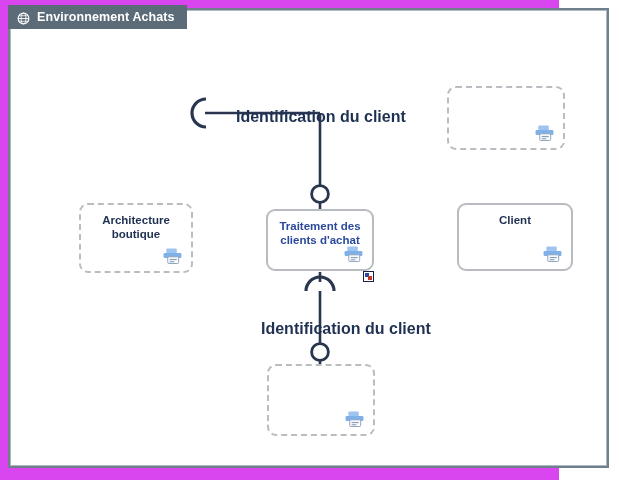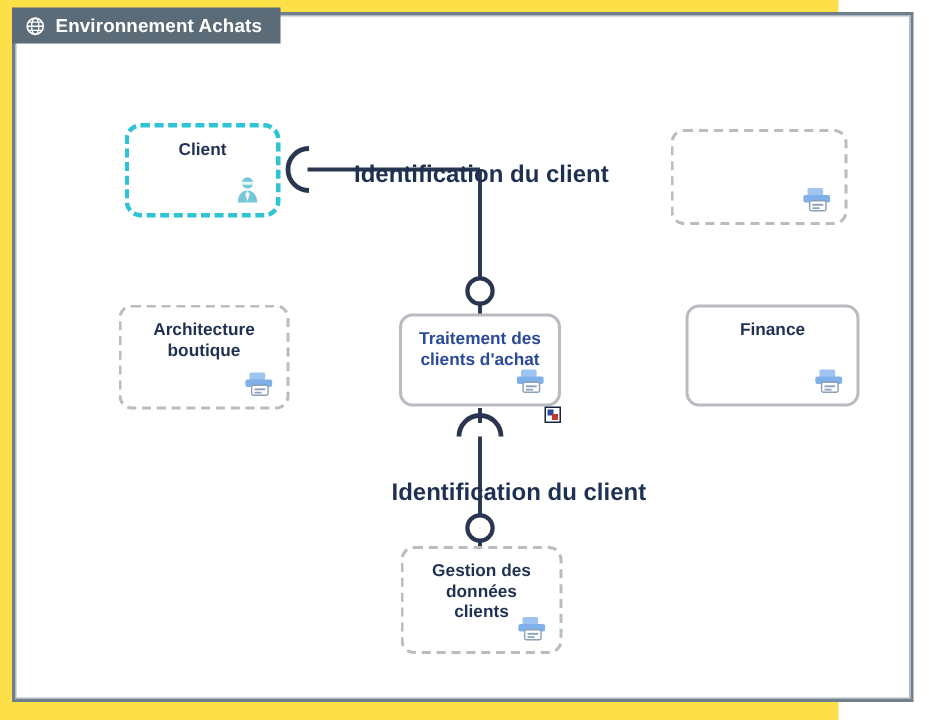--- a/index.html
+++ b/index.html
@@ -1,19 +1,19 @@
 <!DOCTYPE html>
 <html><head>
 <meta charset="utf-8">
 <style>
   html,body{margin:0;padding:0;background:#ffffff;}
   body{width:619px;height:480px;overflow:hidden;
        font-family:"Liberation Sans","DejaVu Sans",sans-serif;}
 
-  #canvas{position:relative;width:559px;height:480px;background:#fde047;}
+  #canvas{position:relative;width:559px;height:480px;background:#d946ef;}
 
   
   .frame{position:absolute;left:8px;top:8px;width:601px;height:460px;
          border:2px solid #6f7f8c;background:#ffffff;box-sizing:border-box;}
   .frame-inner{position:absolute;left:10px;top:10px;width:597px;height:456px;
          border:1px solid #aeb9c2;box-sizing:border-box;pointer-events:none;}
 
   
   .title-tab{position:absolute;left:8px;top:5px;height:24px;
              background:#5b6b78;display:flex;align-items:center;
@@ -87,31 +87,20 @@
       <line x1="320" y1="291" x2="320" y2="344" stroke="#2a3550" stroke-width="2.6"></line>
       <circle cx="320" cy="352" r="8.4" fill="#ffffff" stroke="#2a3550" stroke-width="2.8"></circle>
       <line x1="320" y1="360" x2="320" y2="366" stroke="#2a3550" stroke-width="2.6"></line>
     </g>
   </svg>
 
   <div class="wlabel" style="left:236px;top:108px;">Identification du client</div>
 
   <div class="wlabel" style="left:261px;top:320px;">Identification du client</div>
 
-  <div class="node n-teal t-navy" style="left:83px;top:82px;width:104px;height:63px;">
-    <div class="cap">Client</div>
-    <span class="nicon">
-      <svg viewBox="0 0 20 20" width="20" height="19">
-        <circle cx="10" cy="5.2" r="4" fill="#76c8d8"></circle>
-        <rect x="5" y="4.4" width="10" height="2.1" rx="1" fill="#ffffff" opacity=".85"></rect>
-        <path d="M3.2 19 C3.2 13.6 6.3 10.6 10 10.6 C13.7 10.6 16.8 13.6 16.8 19 Z" fill="#76c8d8"></path>
-        <path d="M10 10.8 L8.4 13 L10 18 L11.6 13 Z" fill="#ffffff" opacity=".9"></path>
-      </svg>
-    </span>
-  </div>
 
   <div class="node n-dashed t-navy" style="left:447px;top:86px;width:118px;height:64px;">
     <span class="nicon">
       <svg viewBox="0 0 22 20" width="21" height="19">
         <rect x="4.5" y="2.5" width="11" height="5.4" rx="1.2" fill="#9fc4f0"></rect>
         <rect x="1.6" y="7.4" width="18.8" height="5.2" rx="1.4" fill="#7fb0e8"></rect>
         <rect x="6" y="11.4" width="11.5" height="7" rx="1" fill="#ffffff" stroke="#8aa0b8" stroke-width="1"></rect>
         <rect x="8" y="13.6" width="7.5" height="1.3" fill="#8aa0b8"></rect>
         <rect x="8" y="16" width="5" height="1.2" fill="#8aa0b8"></rect>
       </svg>
@@ -138,34 +127,33 @@
         <rect x="4.5" y="2.5" width="11" height="5.4" rx="1.2" fill="#9fc4f0"></rect>
         <rect x="1.6" y="7.4" width="18.8" height="5.2" rx="1.4" fill="#7fb0e8"></rect>
         <rect x="6" y="11.4" width="11.5" height="7" rx="1" fill="#ffffff" stroke="#8aa0b8" stroke-width="1"></rect>
         <rect x="8" y="13.6" width="7.5" height="1.3" fill="#8aa0b8"></rect>
         <rect x="8" y="16" width="5" height="1.2" fill="#8aa0b8"></rect>
       </svg>
     </span>
   </div>
 
   <div class="node n-solid t-navy" style="left:457px;top:203px;width:116px;height:68px;">
-    <div class="cap">Finance</div>
+    <div class="cap">Client</div>
     <span class="nicon">
       <svg viewBox="0 0 22 20" width="21" height="19">
         <rect x="4.5" y="2.5" width="11" height="5.4" rx="1.2" fill="#9fc4f0"></rect>
         <rect x="1.6" y="7.4" width="18.8" height="5.2" rx="1.4" fill="#7fb0e8"></rect>
         <rect x="6" y="11.4" width="11.5" height="7" rx="1" fill="#ffffff" stroke="#8aa0b8" stroke-width="1"></rect>
         <rect x="8" y="13.6" width="7.5" height="1.3" fill="#8aa0b8"></rect>
         <rect x="8" y="16" width="5" height="1.2" fill="#8aa0b8"></rect>
       </svg>
     </span>
   </div>
 
   <div class="node n-dashed t-navy" style="left:267px;top:364px;width:108px;height:72px;">
-    <div class="cap">Gestion des données clients</div>
     <span class="nicon">
       <svg viewBox="0 0 22 20" width="21" height="19">
         <rect x="4.5" y="2.5" width="11" height="5.4" rx="1.2" fill="#9fc4f0"></rect>
         <rect x="1.6" y="7.4" width="18.8" height="5.2" rx="1.4" fill="#7fb0e8"></rect>
         <rect x="6" y="11.4" width="11.5" height="7" rx="1" fill="#ffffff" stroke="#8aa0b8" stroke-width="1"></rect>
         <rect x="8" y="13.6" width="7.5" height="1.3" fill="#8aa0b8"></rect>
         <rect x="8" y="16" width="5" height="1.2" fill="#8aa0b8"></rect>
       </svg>
     </span>
   </div>

